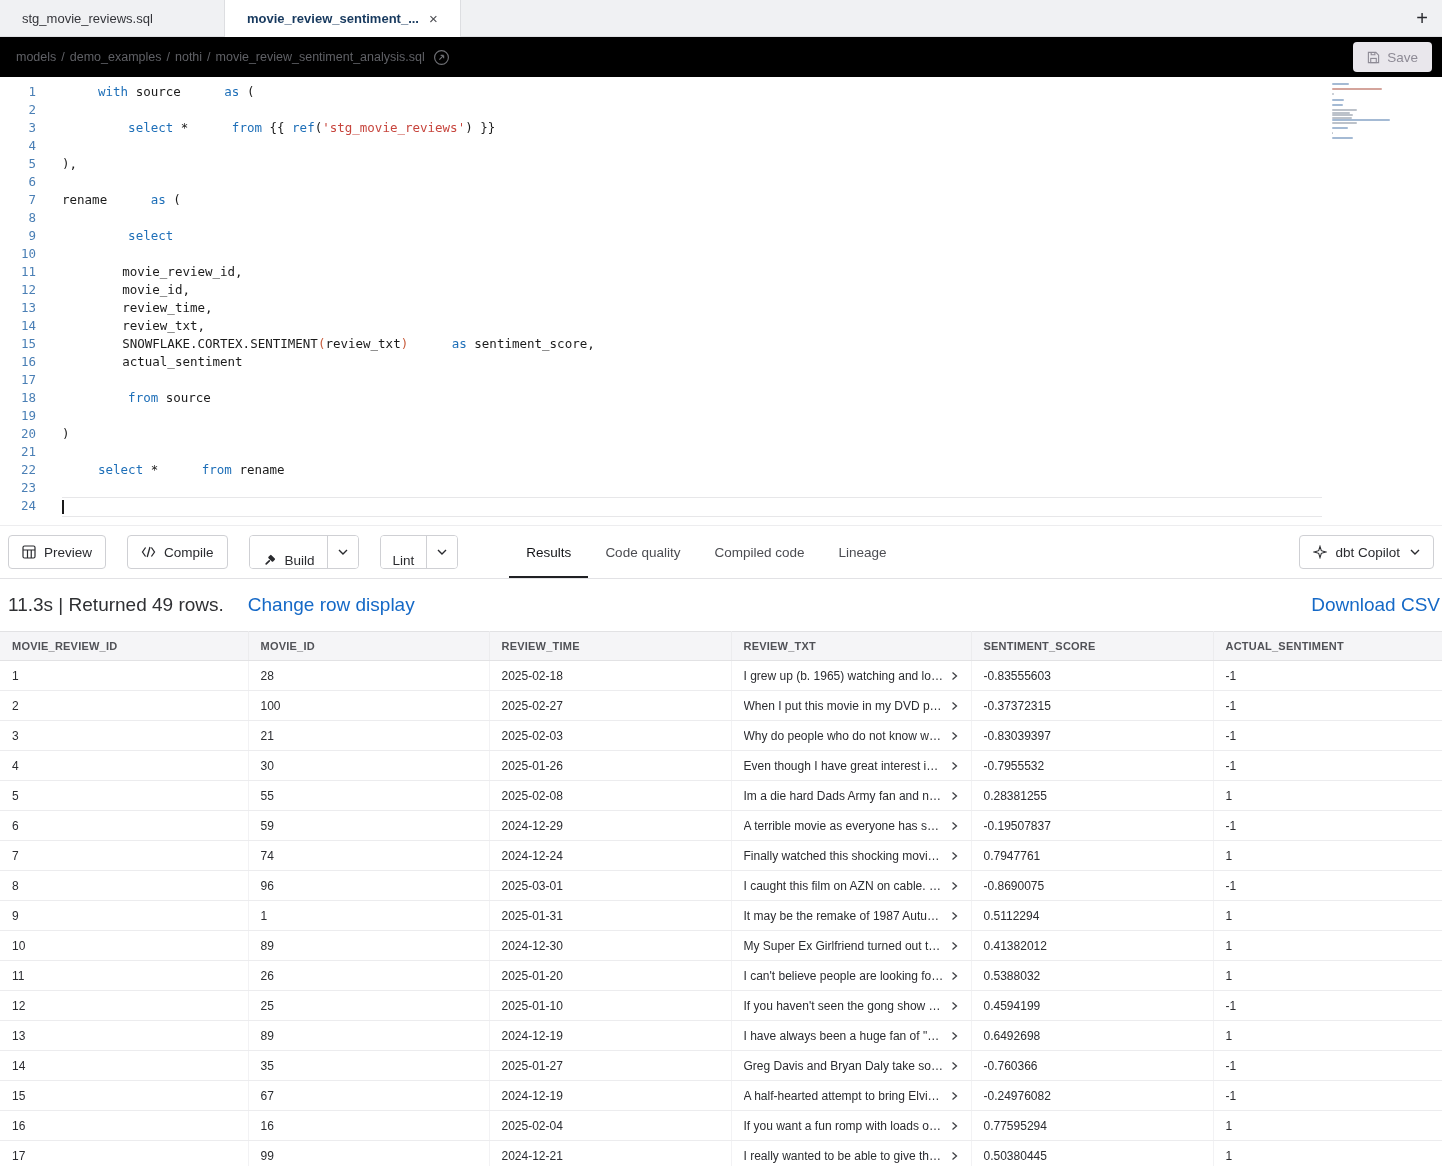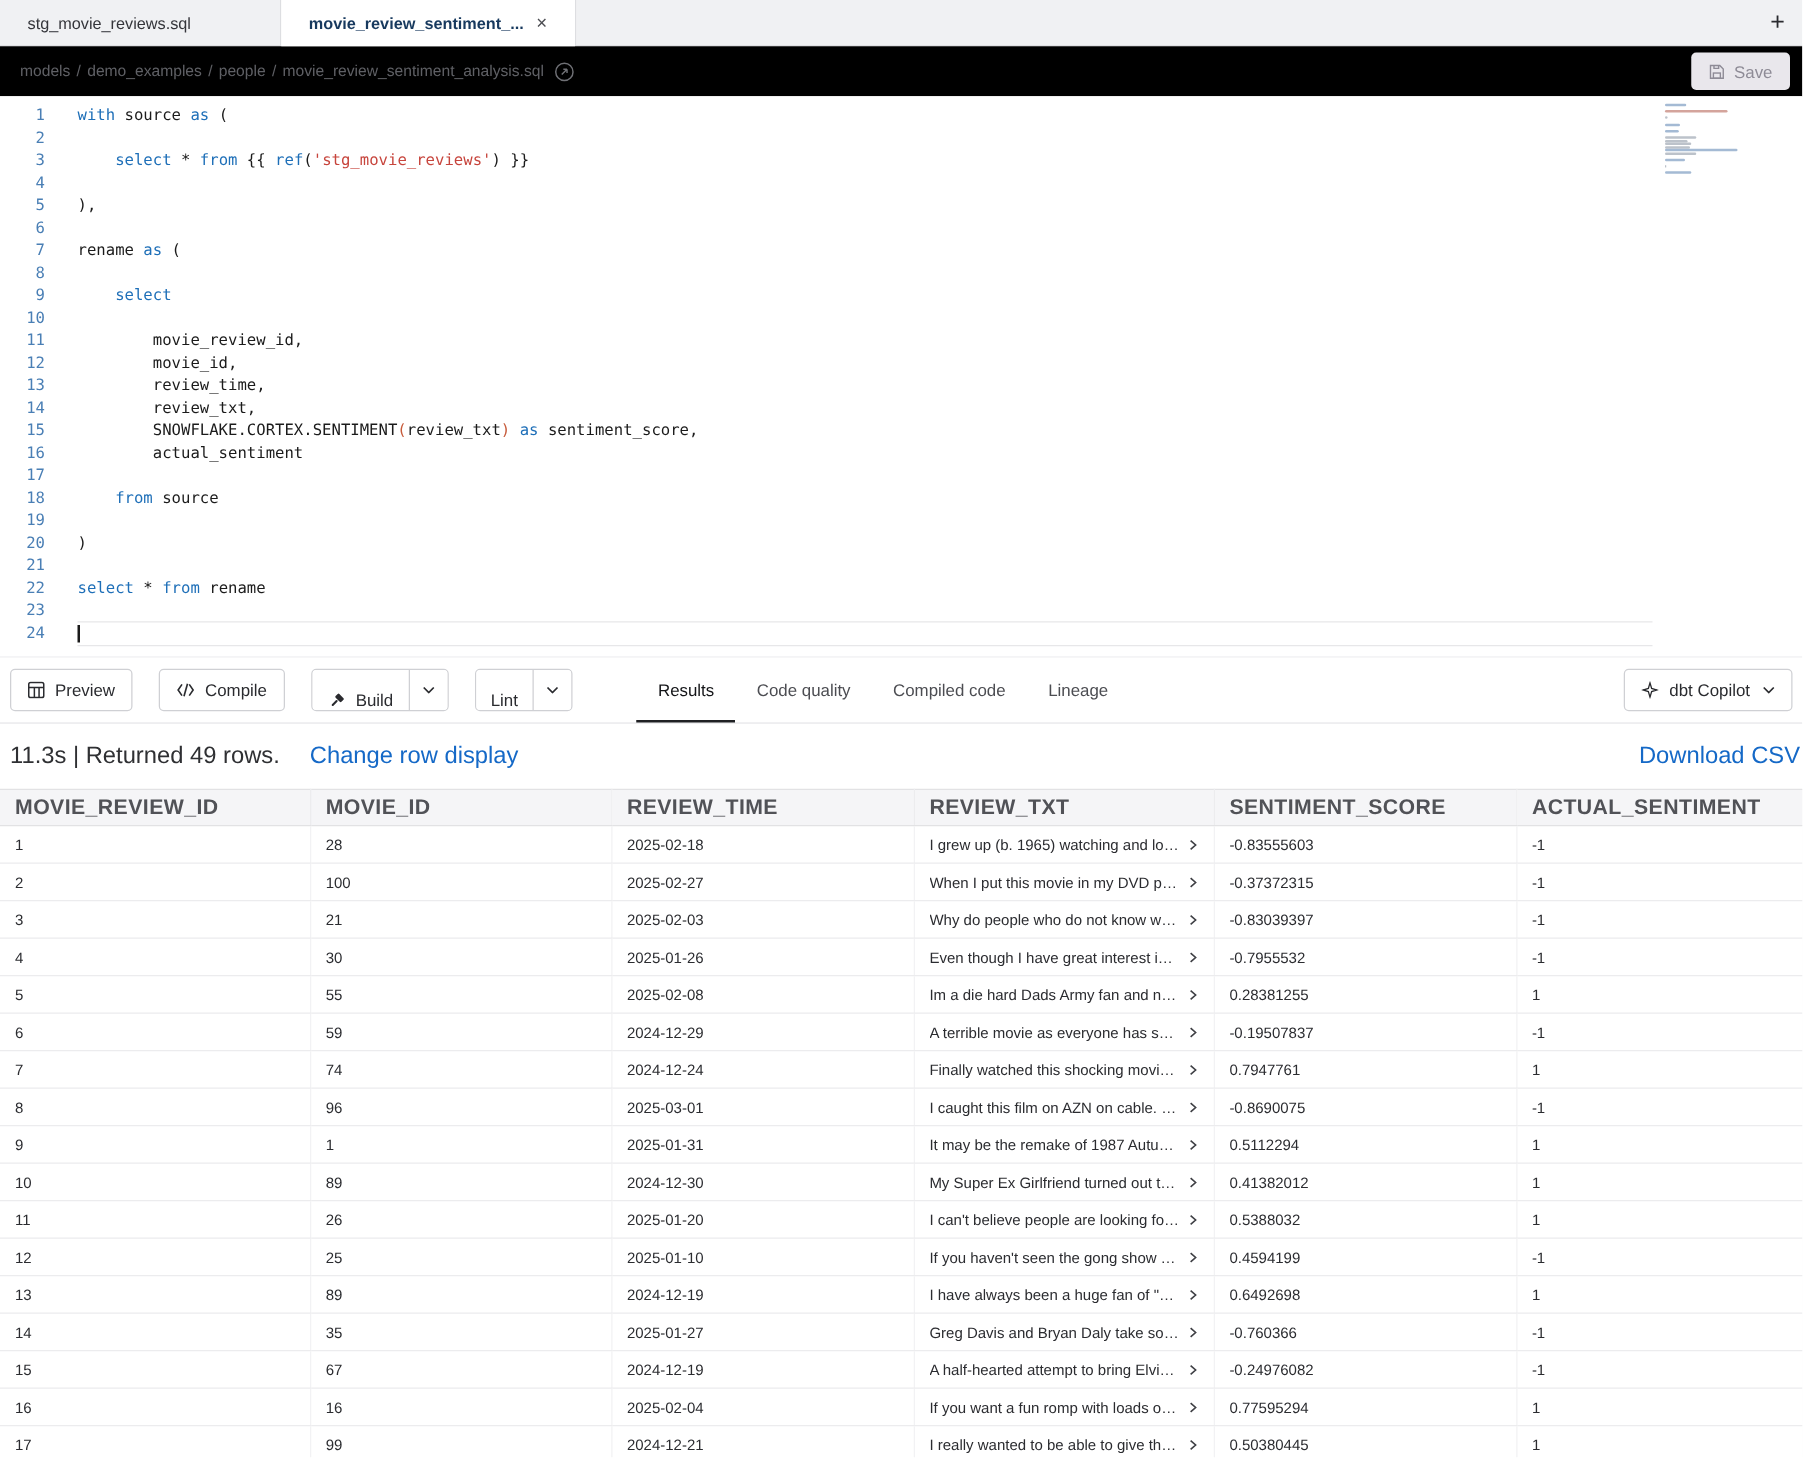--- a/index.html
+++ b/index.html
@@ -26,21 +26,21 @@
             background:#e9e7ec;color:#8e8b96;font-size:13.5px;font-family:inherit;cursor:default;}
 
   
   .editor{position:relative;height:448px;display:flex;background:#fff;}
   .gutter{width:44px;box-sizing:border-box;padding:6px 8px 0 0;text-align:right;}
   .ln{height:18px;line-height:18px;font-family:"DejaVu Sans Mono",monospace;font-size:12.5px;color:#4a7fb5;}
   .code{flex:1;padding:6px 120px 0 18px;overflow:hidden;}
   .code-line{height:18px;line-height:18px;white-space:pre;font-family:"DejaVu Sans Mono",monospace;
              font-size:12.5px;color:#1b1b1b;}
   .code-line.active{border-top:1px solid #e7e7e9;border-bottom:1px solid #e7e7e9;}
-  .tk-kw{color:#1e6fb8;} .tk-fn{color:#1e6fb8;} .tk-str{color:#c7453d;} .tk-br{color:#c75c3c;}
+  .tk-kw{color:#1e6fb8;margin-left:36px;} .tk-fn{color:#1e6fb8;} .tk-str{color:#c7453d;} .tk-br{color:#c75c3c;}
   .tk-pl,.tk-op{color:#1b1b1b;}
   .cursor{display:inline-block;width:1.5px;height:14px;background:#1a1a1a;vertical-align:middle;margin-top:-2px;}
   .minimap{position:absolute;top:6px;right:44px;width:66px;}
   .mm-line{height:2px;margin-bottom:0.6px;border-radius:1px;}
 
   
   .toolbar{height:52px;border-top:1px solid #ededef;border-bottom:1px solid #e2e2e5;display:flex;
            align-items:center;padding:0 8px;gap:21px;background:#fff;}
   .tb-btn{display:inline-flex;align-items:center;gap:8px;height:34px;padding:0 13px;border:1px solid #cfd0d4;
           border-radius:4px;background:#fff;font-size:13.5px;color:#2a2b2f;font-family:inherit;cursor:pointer;}
@@ -54,21 +54,21 @@
   .tb-spacer{flex:1;}
 
   
   .results-meta{height:52px;display:flex;align-items:center;padding:0 8px;font-size:19px;color:#2f3033;background:#fff;}
   .link{color:#1569c7;cursor:pointer;text-decoration:none;}
   .crd{margin-left:24px;}
   .dl{margin-left:auto;margin-right:-6px;white-space:nowrap;}
 
   
   .results-table{width:1442px;border-collapse:collapse;table-layout:fixed;}
-  .results-table th{height:28px;background:#f5f5f7;text-align:left;padding:0 12px;font-size:17px;font-weight:700;
+  .results-table th{height:28px;background:#f5f5f7;text-align:left;padding:0 12px;font-size:11px;font-weight:700;
      color:#515257;letter-spacing:.02em;border-top:1px solid #e2e2e4;border-bottom:1px solid #e2e2e4;
      border-right:1px solid #ececee;white-space:nowrap;overflow:hidden;}
   .results-table td{height:29px;padding:0 12px;font-size:12px;color:#2b2c30;border-bottom:1px solid #ececee;
      border-right:1px solid #f2f2f4;white-space:nowrap;overflow:hidden;}
   .review-td{padding-right:6px;}
   .review-td .inner{display:flex;align-items:center;gap:6px;}
   .cell-text{flex:0 1 auto;overflow:hidden;white-space:nowrap;text-overflow:ellipsis;}
   .expand-icon{flex:0 0 auto;display:inline-flex;align-items:center;cursor:pointer;margin-top:1px;}
 </style>
 </head>
@@ -87,21 +87,21 @@
     <div class="tab-spacer"></div>
     <div class="new-tab">+</div>
   </div>
 
   <div class="breadcrumb-bar">
     <div class="breadcrumb" id="breadcrumb">
         <span class="bc-seg">models</span>
         <span class="bc-sep">/</span>
         <span class="bc-seg">demo_examples</span>
         <span class="bc-sep">/</span>
-        <span class="bc-seg">people</span>
+        <span class="bc-seg">nothi</span>
         <span class="bc-sep">/</span>
         <span class="bc-seg">movie_review_sentiment_analysis.sql</span>
       </div>
     <span class="copy-path">
       <svg width="17" height="17" viewBox="0 0 16 16" fill="none" stroke="#6f7075" stroke-width="1.1">
         <circle cx="8" cy="8" r="6.5"></circle>
           <path d="M6 10 L10 6 M10 6 H7.2 M10 6 V8.8"></path>
       </svg>
     </span>
     <div class="bb-spacer"></div>

